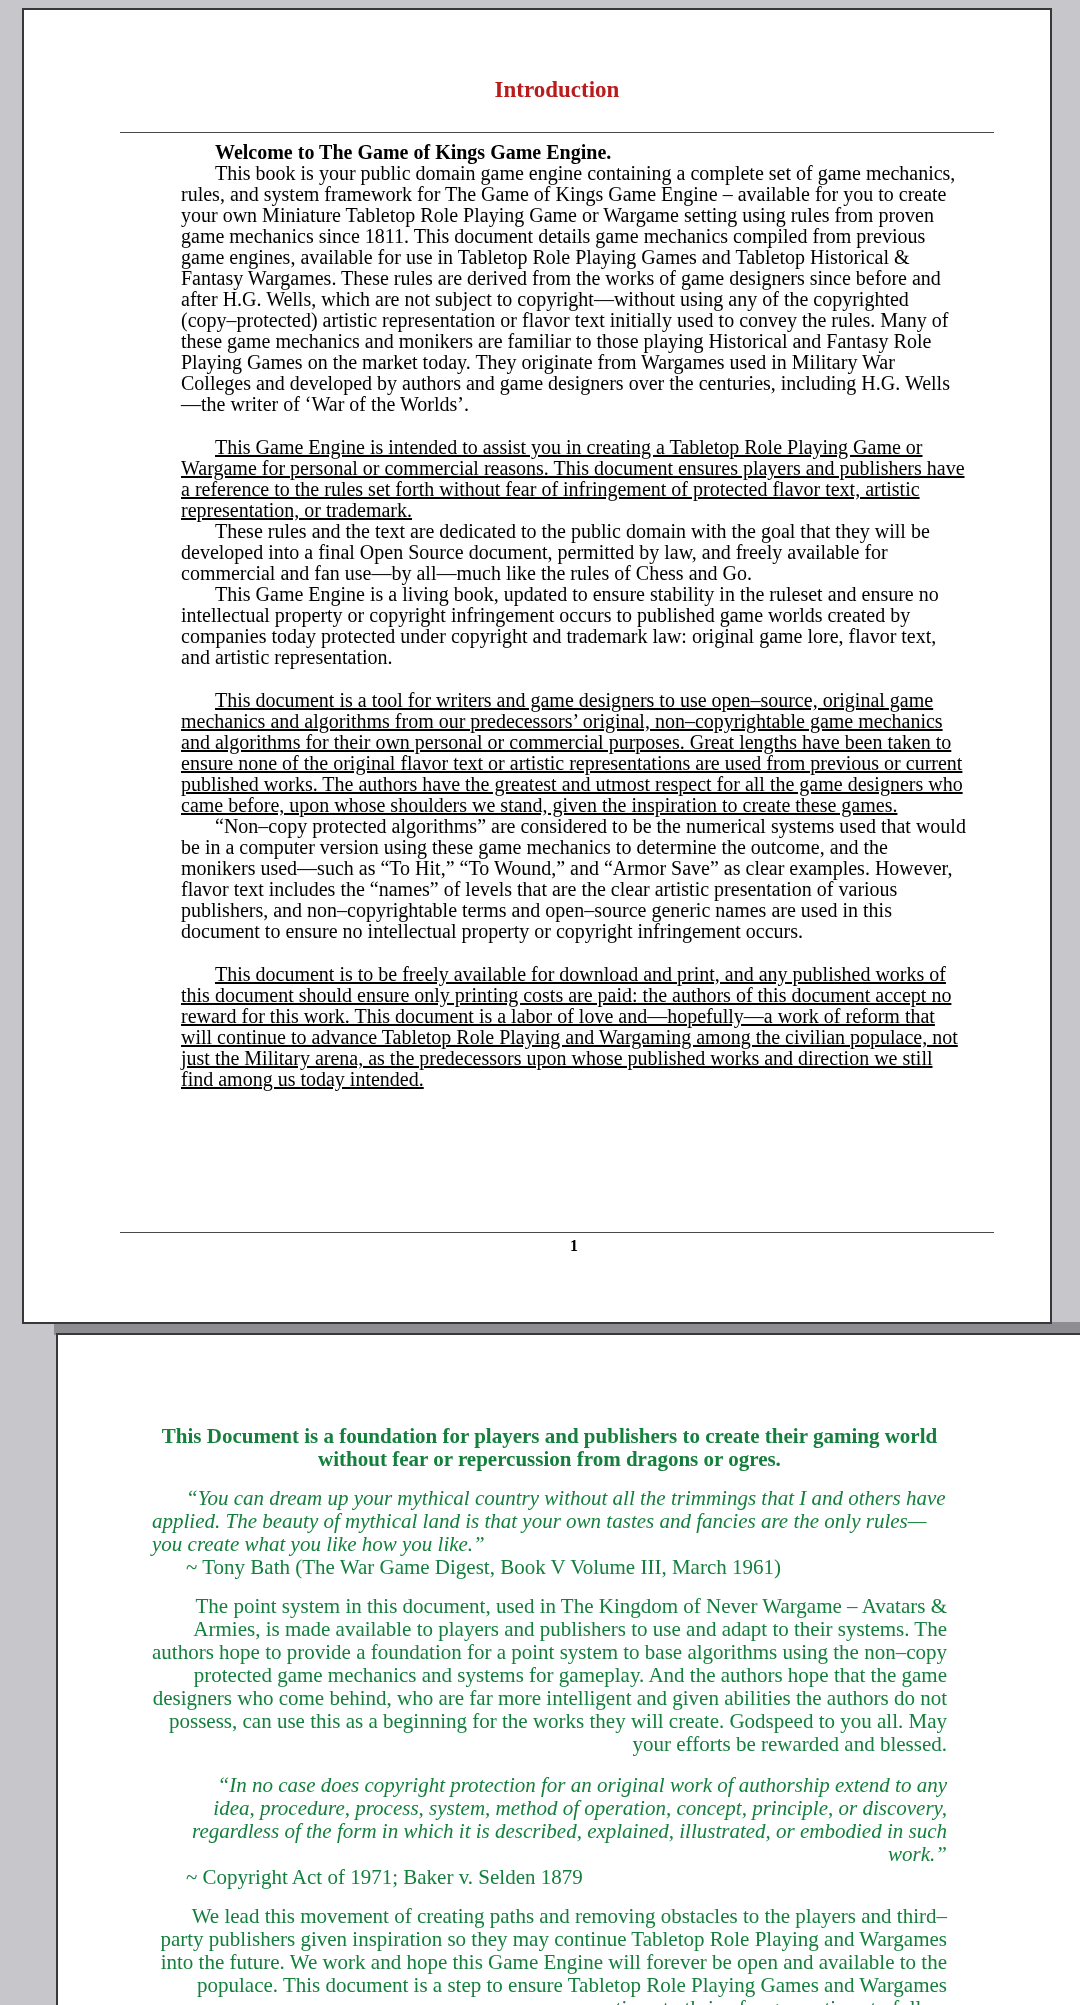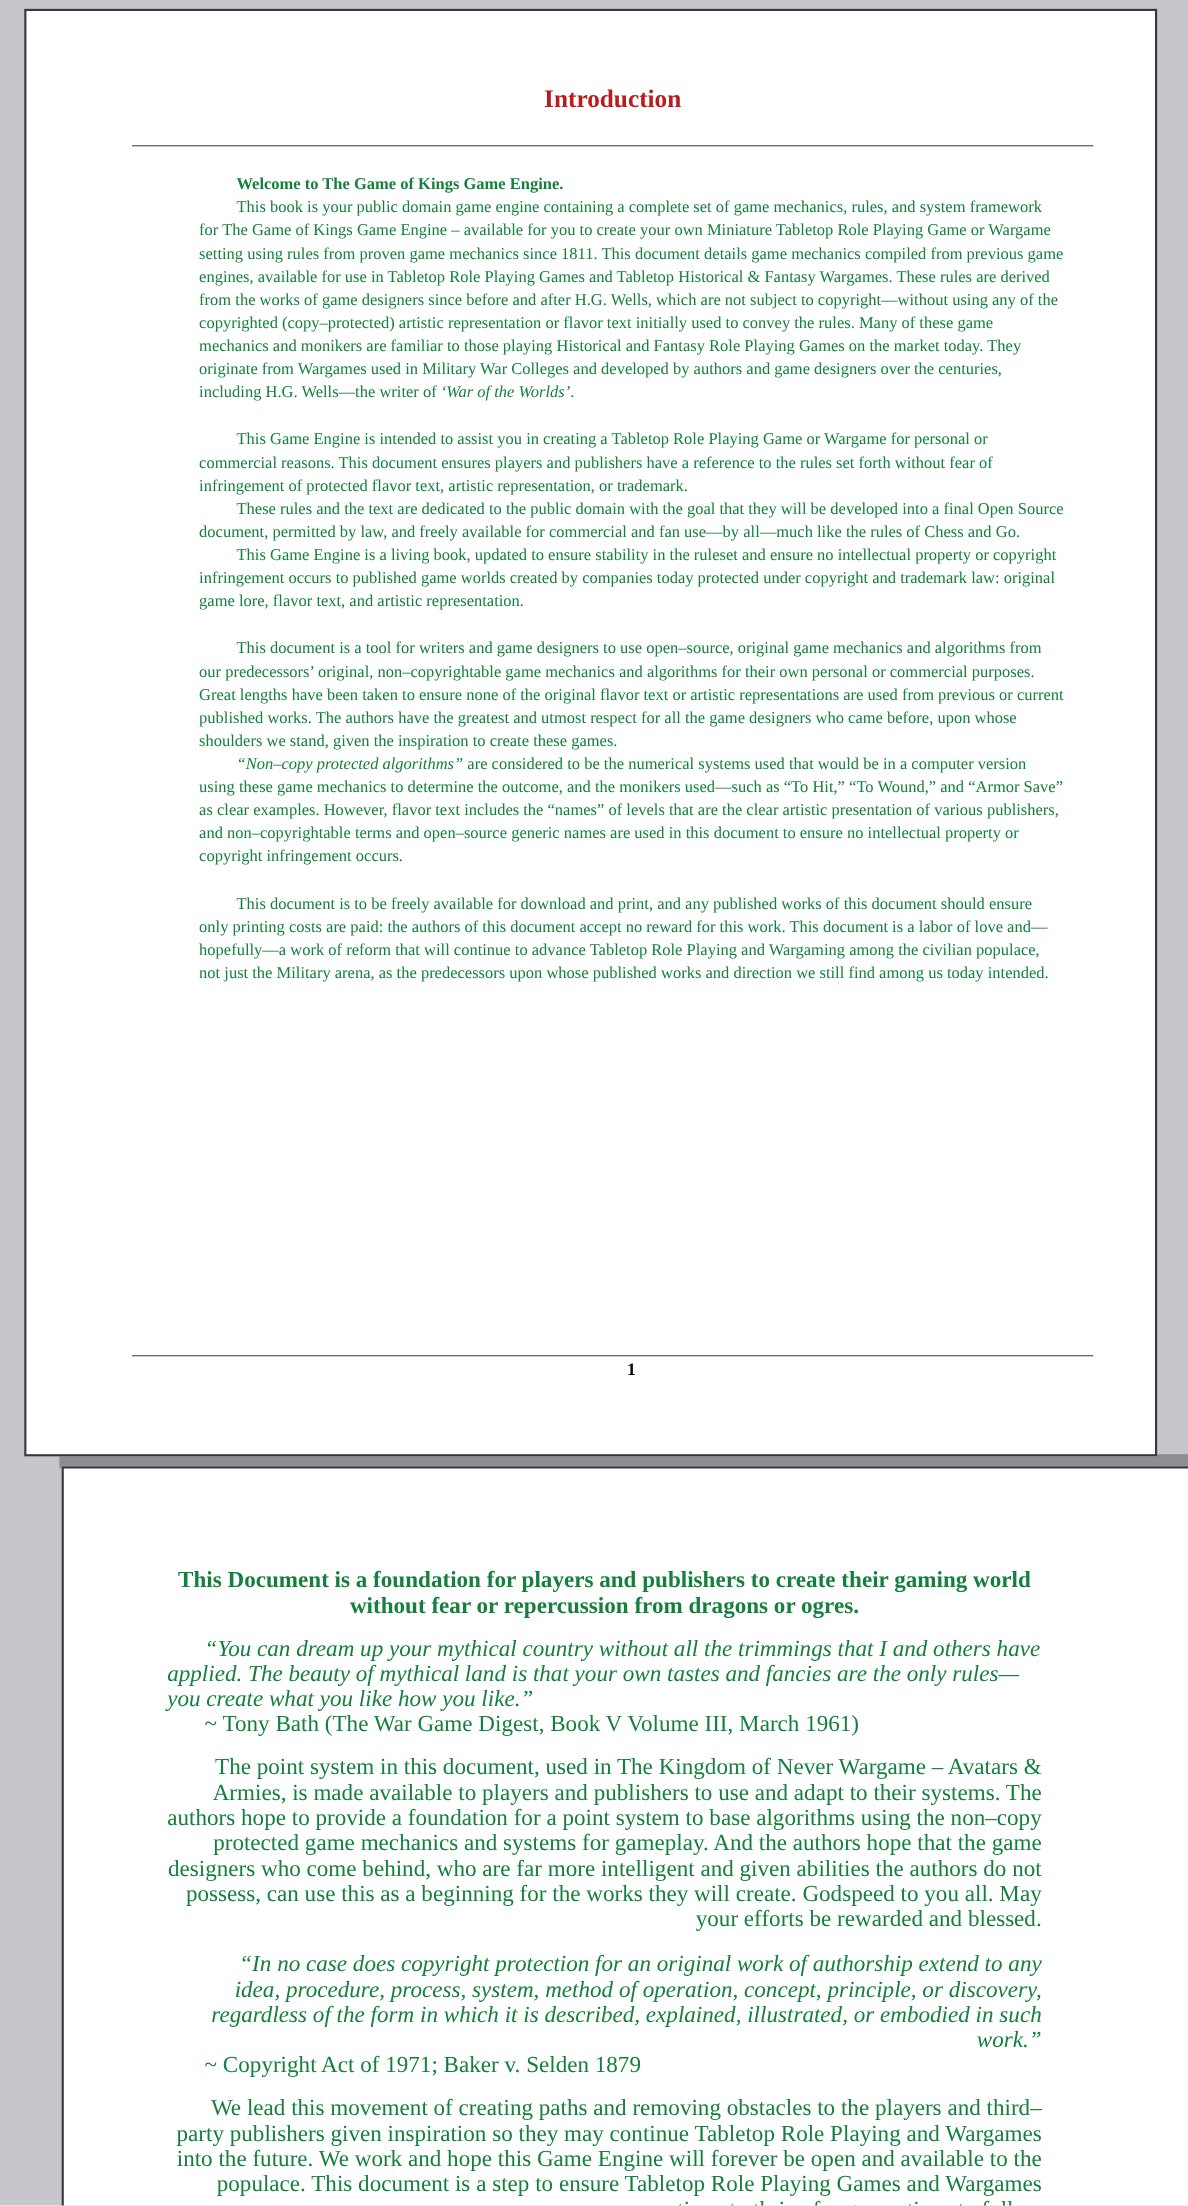--- a/index.html
+++ b/index.html
@@ -19,28 +19,28 @@
 
   
   .p1-title {
     position:absolute; top:66px; left:96px; width:874px;
     text-align:center; font-weight:bold; font-size:23px; line-height:28px; color:#b91c1c;
   }
   .rule { position:absolute; left:96px; width:874px; height:0; border-top:1.5px solid #4a4a4a; }
   .rule.head { top:122px; }
   .rule.foot { top:1222px; }
   .p1-body {
-    position:absolute; top:138px; left:157px; width:786px;
-    font-size:15px; line-height:21px; color:#15803d;
+    position:absolute; top:122px; left:157px; width:786px;
+    font-size:20px; line-height:21px; color:#000000;
   }
   .p1-body p, .p2-body p { margin:0; }
   .ind { text-indent:34px; }
   .bold { font-weight:bold; }
-  .it { font-style:italic; }
-  .gap { margin-top:22px !important; }
+  .it { }
+  .gap { margin-top:22px !important;text-decoration:underline; }
   .welcome { margin-top:10px !important; }
   .p1-pagenum {
     position:absolute; top:1227px; left:157px; width:786px;
     text-align:center; font-weight:bold; font-size:16px; color:#000;
   }
 
   
   .p2-body {
     position:absolute; top:90px; left:94px; width:795px;
     font-size:21px; line-height:23px; color:#15803d;

